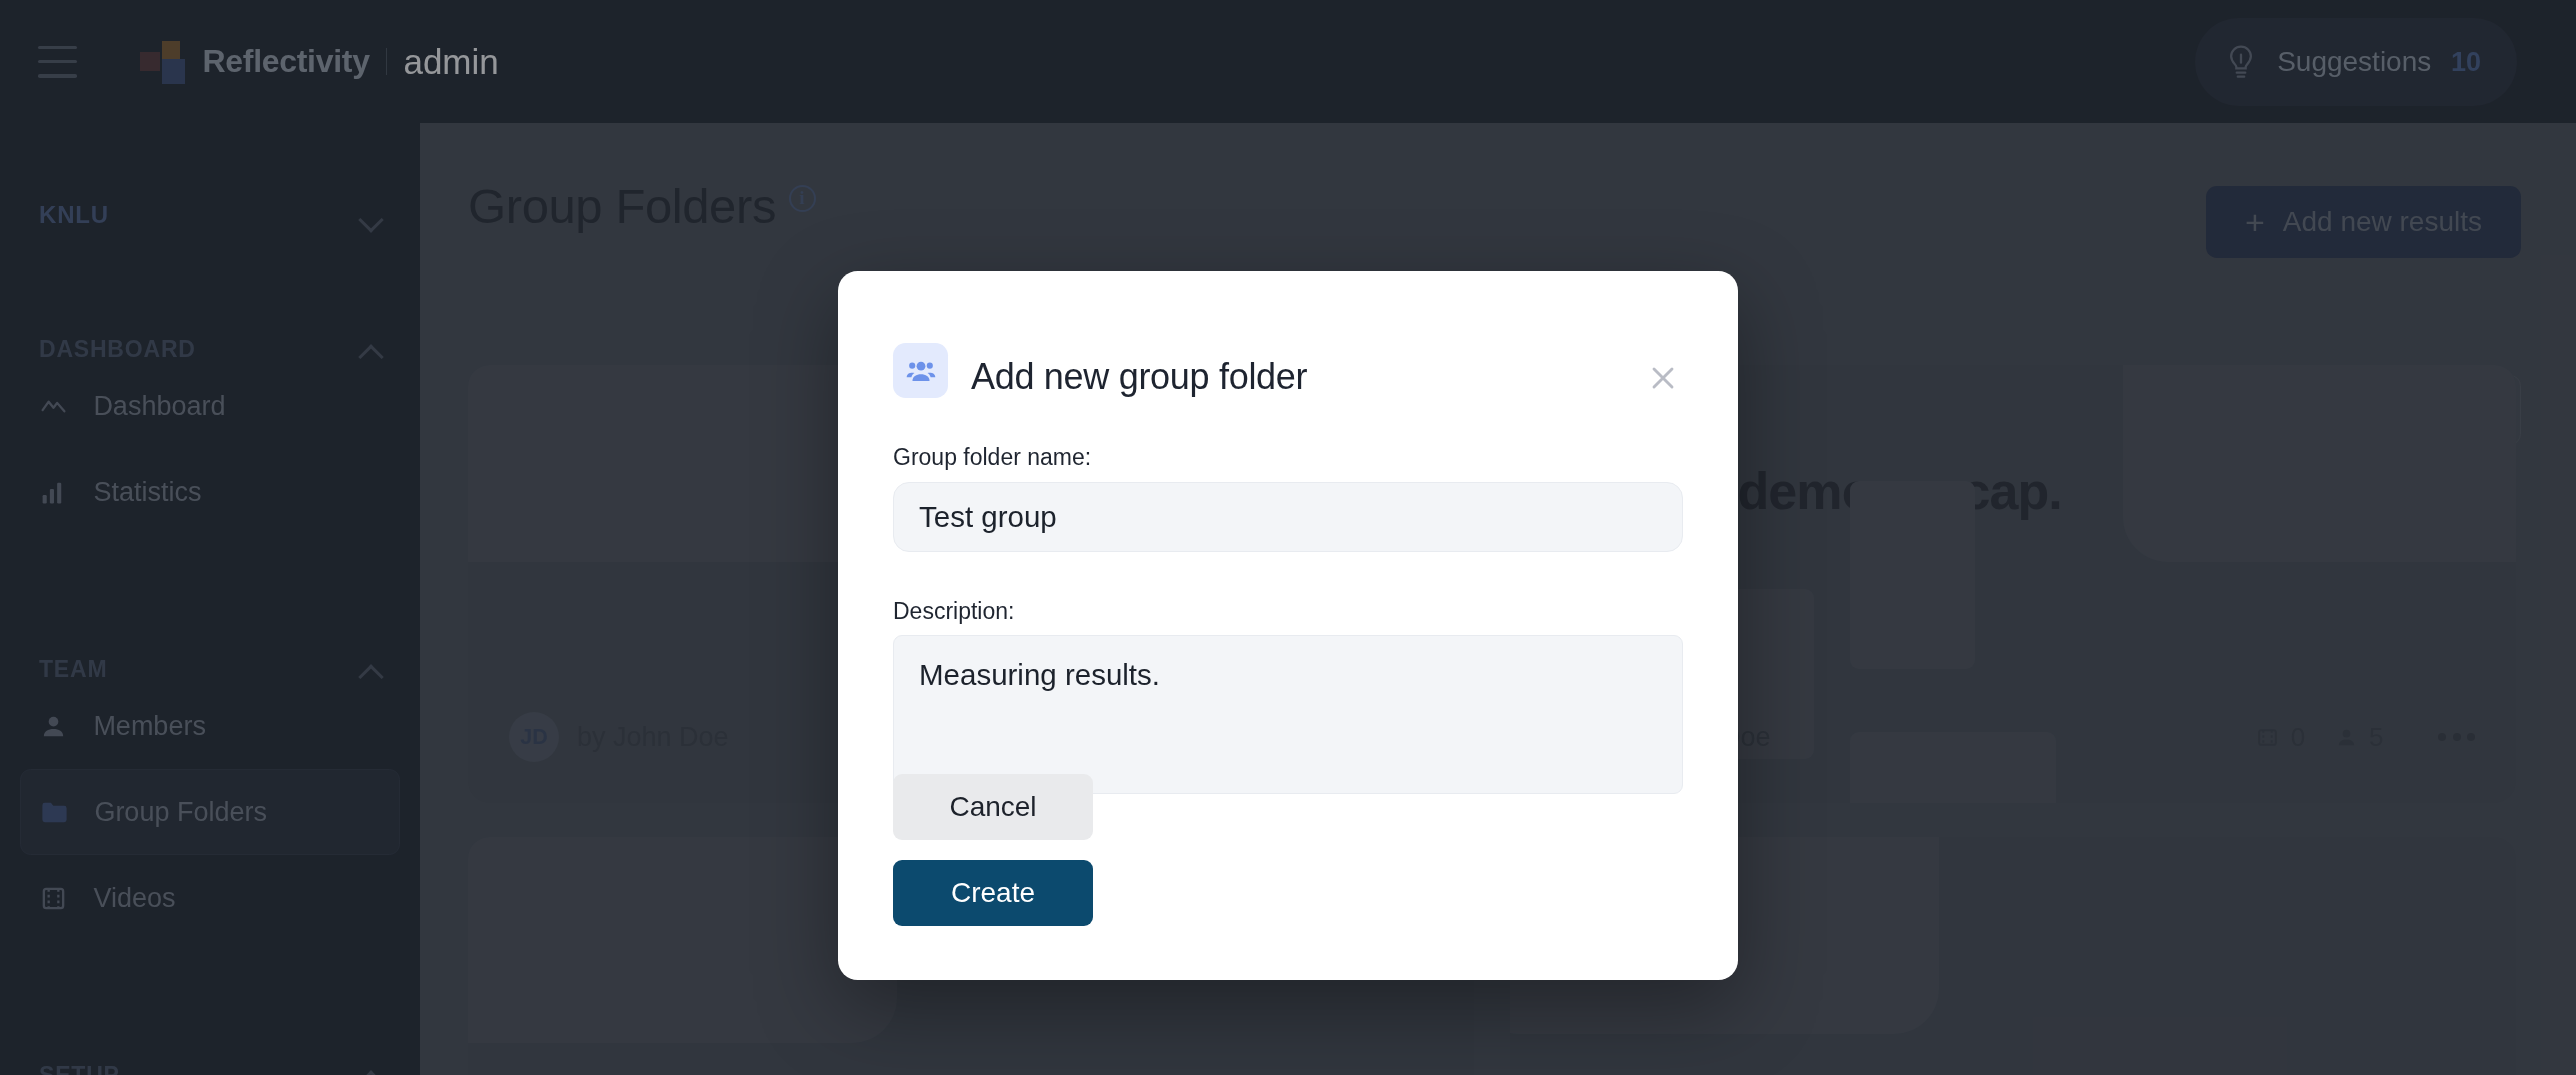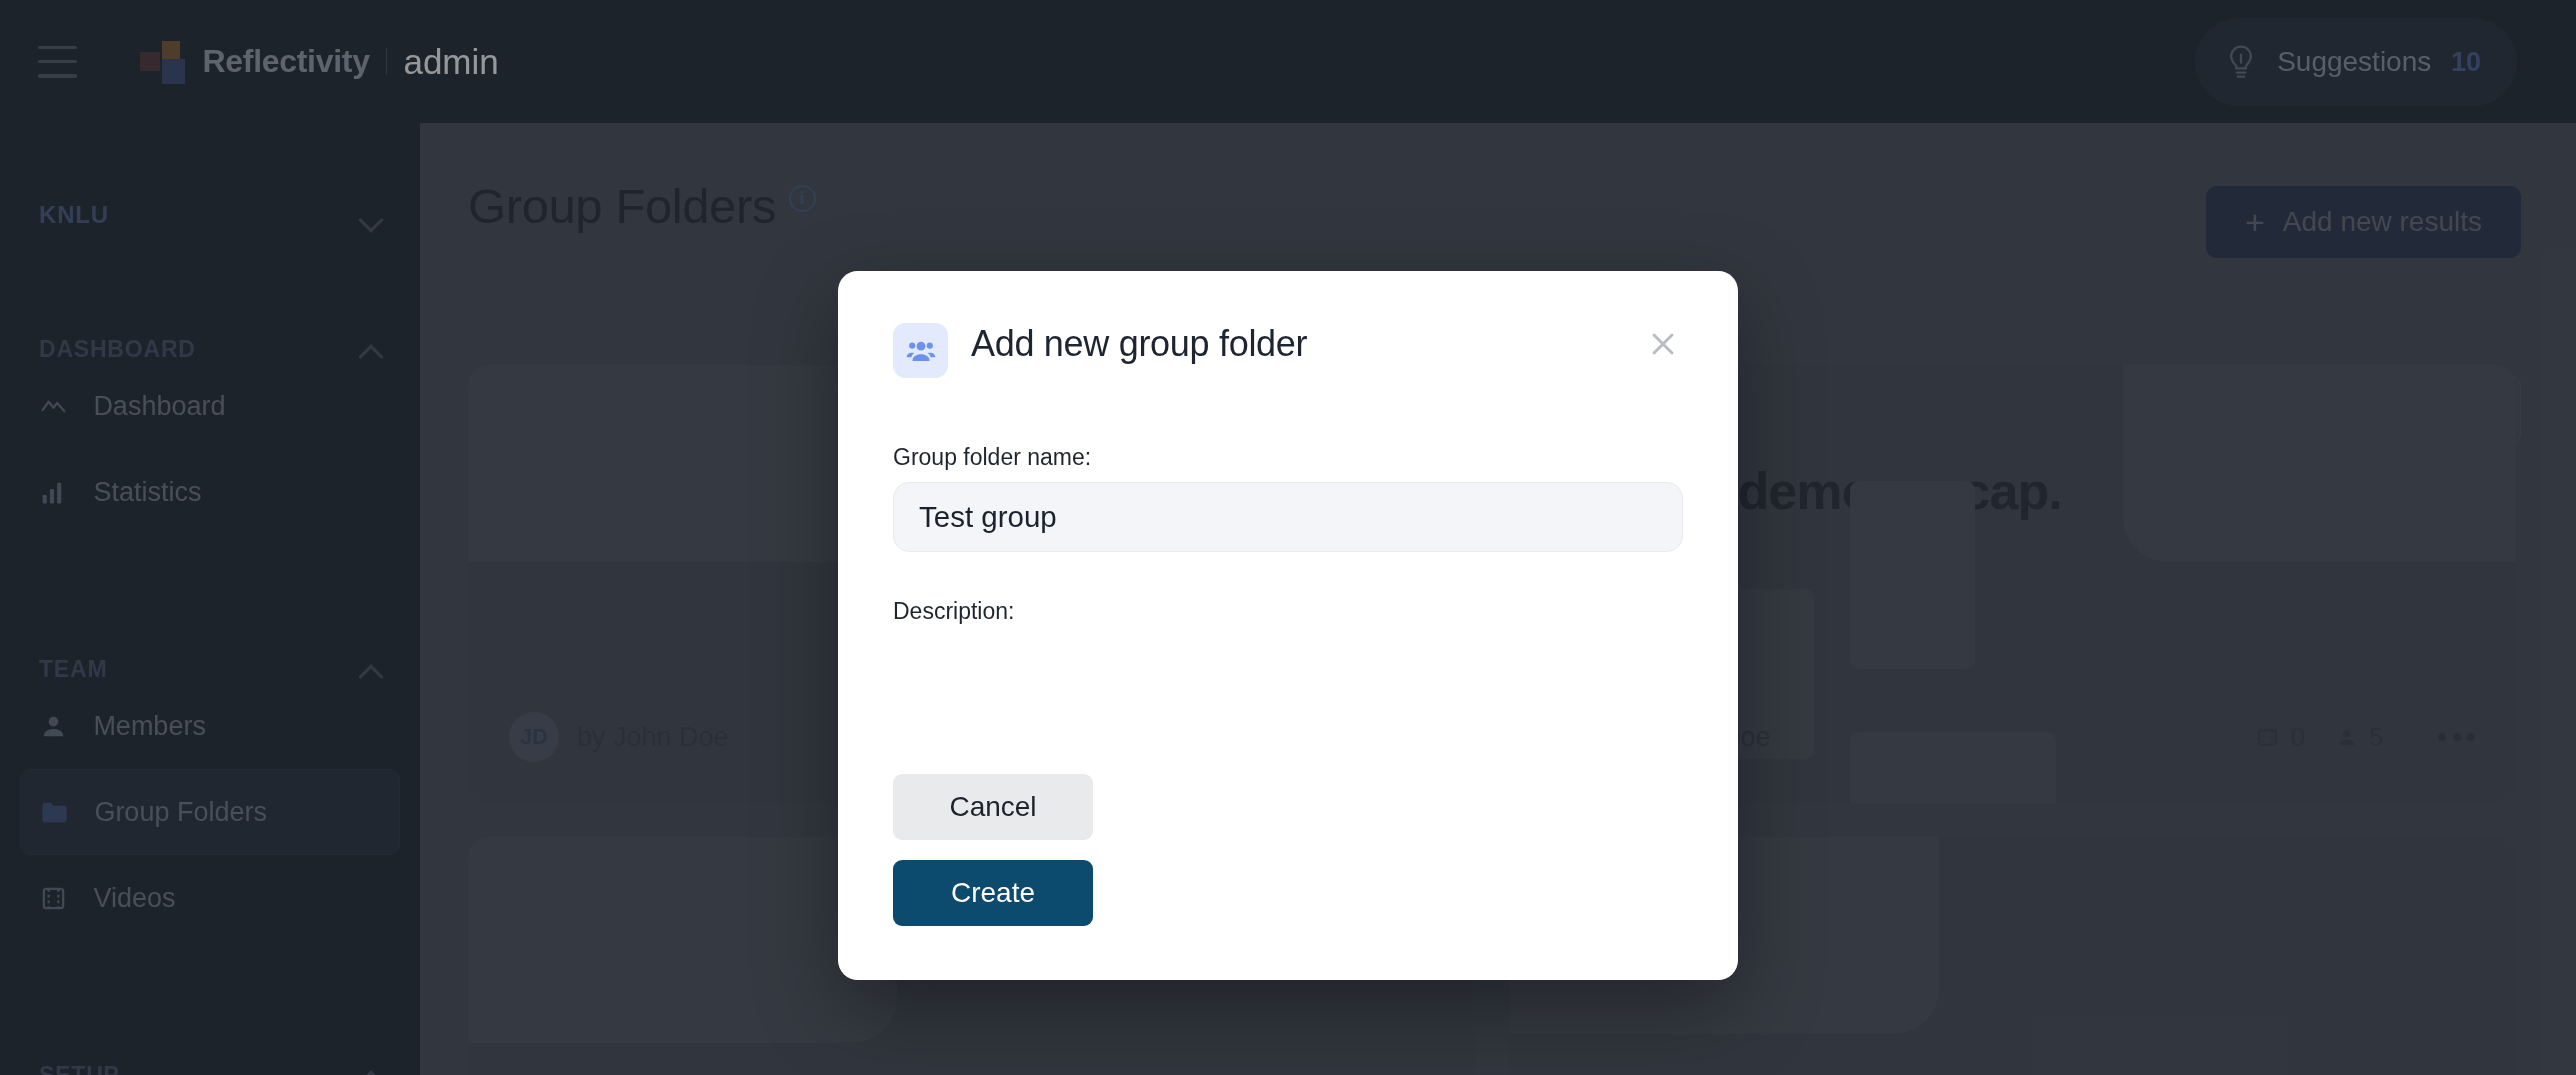--- a/index.html
+++ b/index.html
@@ -186,21 +186,21 @@
   }
   .modal {
     position: absolute; left: 838px; top: 271px;
     width: 900px; height: 709px;
     background: #fff; border-radius: 19.7px;
     z-index: 11;
     padding: 52px 55px 0 55px;
     box-shadow: 0 27px 81px rgba(0,0,0,0.35);
   }
   .modal-head {
-    display: flex; align-items: flex-start; height: 75px;
+    display: flex; align-items: flex-end; height: 75px;
   }
   .modal-icon-wrap {
     width: 55px; height: 55px; border-radius: 12.5px;
     background: #e3eafd; flex: none;
     display: flex; align-items: center; justify-content: center;
     margin-right: 23px;
   }
   .modal-title {
     font-size: 36px; color: #1e2430; font-weight: normal; letter-spacing: -0.3px;
   }
@@ -460,20 +460,21 @@
     </div>
   </div>
 
   <div class="field-group">
     <div class="field-label">Group folder name:</div>
     <div class="text-input" placeholder="Group folder name">Test group</div>
   </div>
 
   <div class="field-group">
     <div class="field-label">Description:</div>
+    <div class="text-area" placeholder="Description">Measuring results.</div>
   </div>
 
   <div class="modal-actions">
     <div class="btn btn-cancel">Cancel</div>
     <div class="btn btn-create">Create</div>
   </div>
 </div>
 
 
 </body></html>

